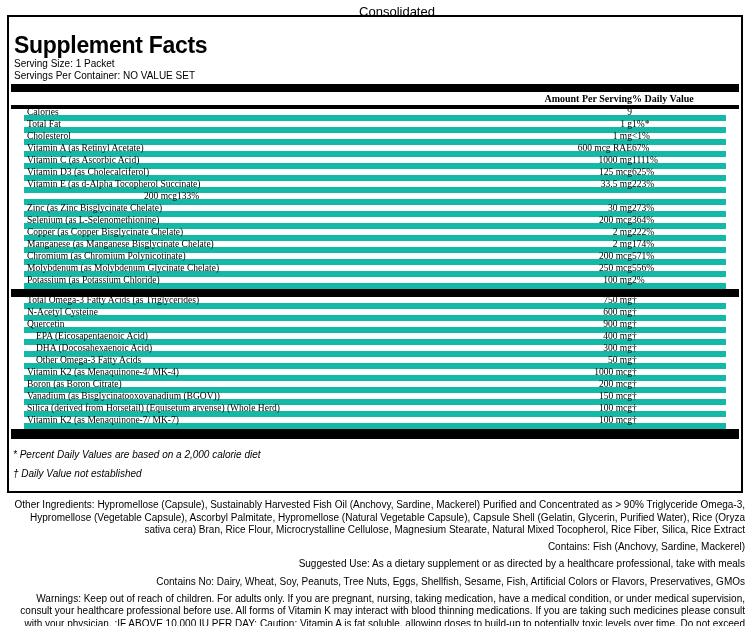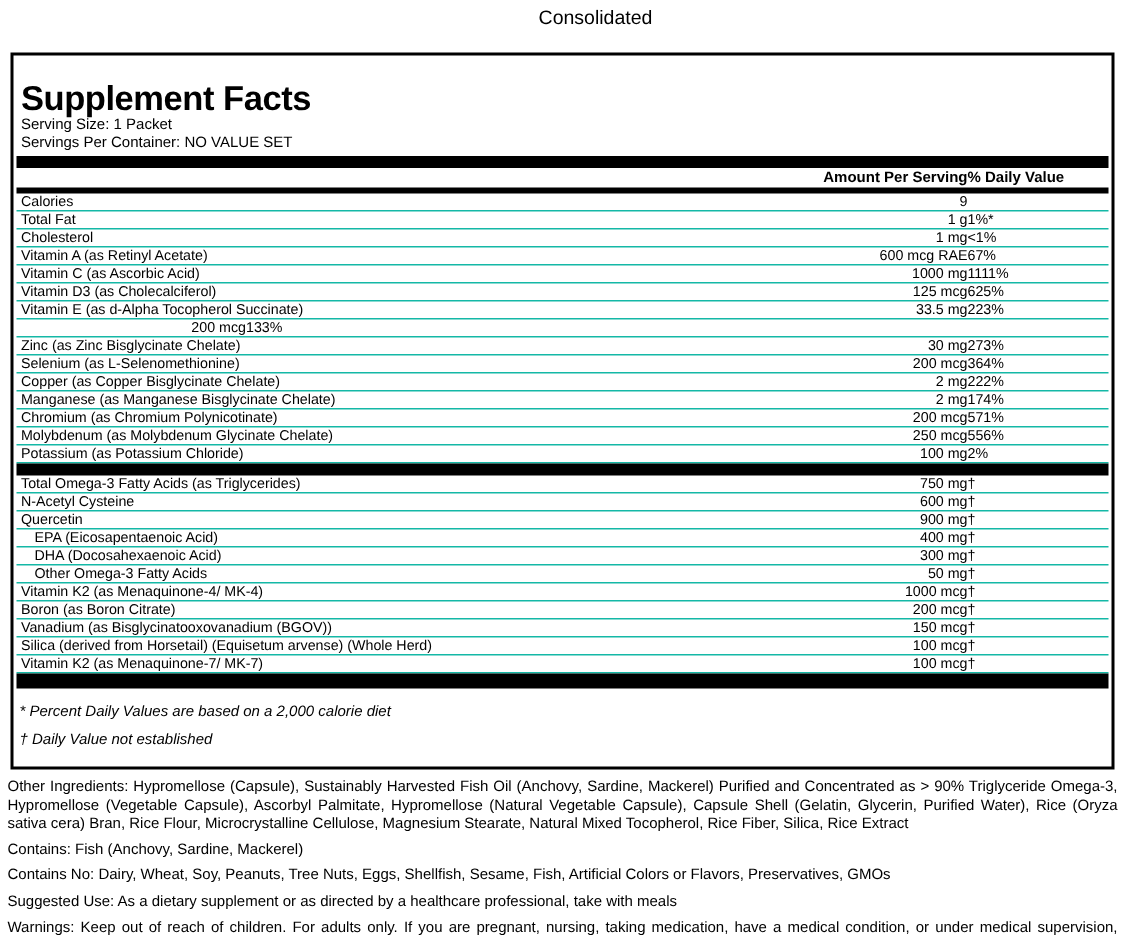--- a/index.html
+++ b/index.html
@@ -8,21 +8,21 @@
     width: 750px; height: 626px;
     background: #ffffff;
     color: #000;
     font-family: "Liberation Sans", sans-serif;
     overflow: hidden;
   }
   .page-title {
     text-align: center;
     font-size: 13px;
     padding-top: 5px;
-    height: 34px;
+    height: 14px;
     line-height: 14px;
     margin-left: 44px;
   }
   .facts-panel {
     margin: 1px 7px 0;
     border: 2.5px solid #000;
     background: #fff;
   }
   .panel-header { padding: 3px 5px 3px; margin-top: 13px; }
   .panel-title {
@@ -33,45 +33,46 @@
     letter-spacing: -0.3px;
   }
   .serving-line { font-size: 10px; line-height: 11.5px; }
   .bar { background: #000; margin: 0 2px; }
   .bar-8 { height: 8px; }
   .bar-4 { height: 4px; }
   .bar-10 { height: 10px; }
   .hdr-row, .row {
     display: flex;
     align-items: center;
-    margin: 0 2px;
+    margin: 0 15px;
     padding: 0 1px 0 3px;
+    font-family: Liberation Serif, serif;
   }
   .hdr-row {
     font-size: 10px;
     font-weight: bold;
     height: 13px;
   }
   .row {
     font-size: 9.5px;
     height: 12px;
-    border-bottom: 1px solid #14b8a6;
+    border-bottom: 6px solid #14b8a6;
   }
   .cell.name { flex: 1; white-space: nowrap; overflow: hidden; }
   .cell.amount { width: 150px; text-align: right; white-space: nowrap; }
   .cell.dv { width: 93px; text-align: left; white-space: nowrap; }
   .row.indent .cell.name { padding-left: 9px; }
   .footnotes { padding: 10px 4px 5px; font-size: 10px; font-style: italic; }
   .footnotes .fn { margin-bottom: 7px; line-height: 11.5px; }
   .paragraphs {
     padding: 6px 5px 0;
     font-size: 10px;
     line-height: 12.3px;
   }
-  .paragraphs p { margin: 0 0 5px; }
+  .paragraphs p { margin: 0 0 5px; text-align: right; }
   .just { text-align: justify; }
 </style>
 </head>
 <body>
 
 <div class="page-title">Consolidated</div>
 
 <div class="facts-panel">
 
   <div class="panel-header">
@@ -232,16 +233,16 @@
   <div class="footnotes">
     <div class="fn">* Percent Daily Values are based on a 2,000 calorie diet</div>
     <div class="fn">† Daily Value not established</div>
   </div>
 
 </div>
 
 <div class="paragraphs">
   <p class="just">Other Ingredients: Hypromellose (Capsule), Sustainably Harvested Fish Oil (Anchovy, Sardine, Mackerel) Purified and Concentrated as &gt; 90% Triglyceride Omega-3, Hypromellose (Vegetable Capsule), Ascorbyl Palmitate, Hypromellose (Natural Vegetable Capsule), Capsule Shell (Gelatin, Glycerin, Purified Water), Rice (Oryza sativa cera) Bran, Rice Flour, Microcrystalline Cellulose, Magnesium Stearate, Natural Mixed Tocopherol, Rice Fiber, Silica, Rice Extract</p>
   <p>Contains: Fish (Anchovy, Sardine, Mackerel)</p>
+  <p>Suggested Use: As a dietary supplement or as directed by a healthcare professional, take with meals</p>
   <p>Contains No: Dairy, Wheat, Soy, Peanuts, Tree Nuts, Eggs, Shellfish, Sesame, Fish, Artificial Colors or Flavors, Preservatives, GMOs</p>
-  <p>Suggested Use: As a dietary supplement or as directed by a healthcare professional, take with meals</p>
   <p class="just">Warnings: Keep out of reach of children. For adults only. If you are pregnant, nursing, taking medication, have a medical condition, or under medical supervision, consult your healthcare professional before use. All forms of Vitamin K may interact with blood thinning medications. If you are taking such medicines please consult with your physician. ;IF ABOVE 10,000 IU PER DAY: Caution: Vitamin A is fat soluble, allowing doses to build-up to potentially toxic levels over time. Do not exceed recommended dosage. Consult physician before use</p>
 </div>
 
 </body></html>

